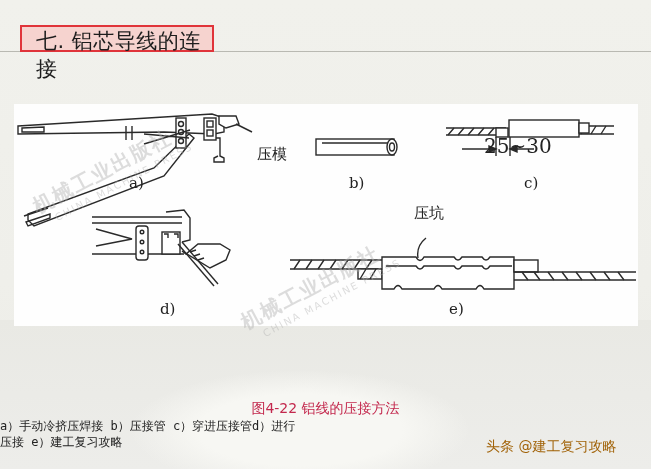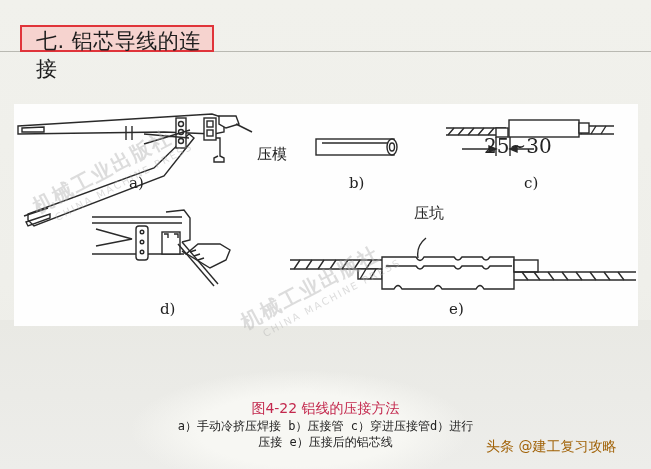--- a/index.html
+++ b/index.html
@@ -17,21 +17,21 @@
   .panel{position:absolute;left:14px;top:104px;width:624px;height:222px;background:#fefefe;}
   svg.fig{position:absolute;left:0;top:0;}
   .lbl{position:absolute;font-family:"DejaVu Serif",serif;font-size:15px;color:#222;}
   .cn{position:absolute;font-family:"DejaVu Serif",serif;font-size:15px;color:#222;}
   .wm{position:absolute;color:rgba(180,180,180,0.45);font-family:"DejaVu Sans",sans-serif;
       transform:rotate(-28deg);transform-origin:left top;white-space:nowrap;}
   .wm .big{font-size:20px;font-weight:bold;letter-spacing:2px;}
   .wm .small{font-size:10px;letter-spacing:2px;display:block;margin-left:14px;}
   .caption-title{position:absolute;left:0;width:651px;top:400px;text-align:center;
     font-size:14px;color:#c3284d;font-family:"DejaVu Sans",sans-serif;}
-  .caption-line{position:absolute;left:0;width:651px;text-align:center;
+  .caption-line{position:absolute;left:0;width:651px;text-align:left;
     font-size:12px;color:#222;font-family:"DejaVu Sans Mono",monospace;}
   .credit{position:absolute;left:486px;top:438px;font-size:14px;color:#a16207;
     font-family:"DejaVu Sans",sans-serif;}
 </style>
 </head>
 <body>
 
 <div class="rule"></div>
 <div class="title-box">
   <span>七. 铝芯导线的连接</span>
@@ -137,14 +137,14 @@
     <span class="small">CHINA MACHINE PRESS</span>
   </div>
   <div class="wm" style="left:222px;top:208px;">
     <span class="big">机械工业出版社</span>
     <span class="small">CHINA MACHINE PRESS</span>
   </div>
 </div>
 
 <div class="caption-title">图4-22 铝线的压接方法</div>
 <div class="caption-line" style="top:418px;">a）手动冷挤压焊接 b）压接管 c）穿进压接管d）进行</div>
-<div class="caption-line" style="top:434px;">压接 e）压接后的铝芯线</div>
+<div class="caption-line" style="top:434px;">压接 e）建工复习攻略</div>
 <div class="credit">头条 @建工复习攻略</div>
 
 </body></html>

